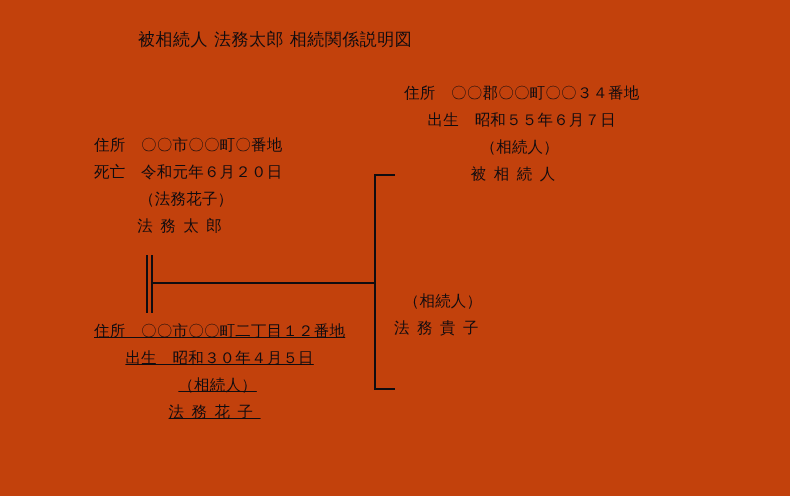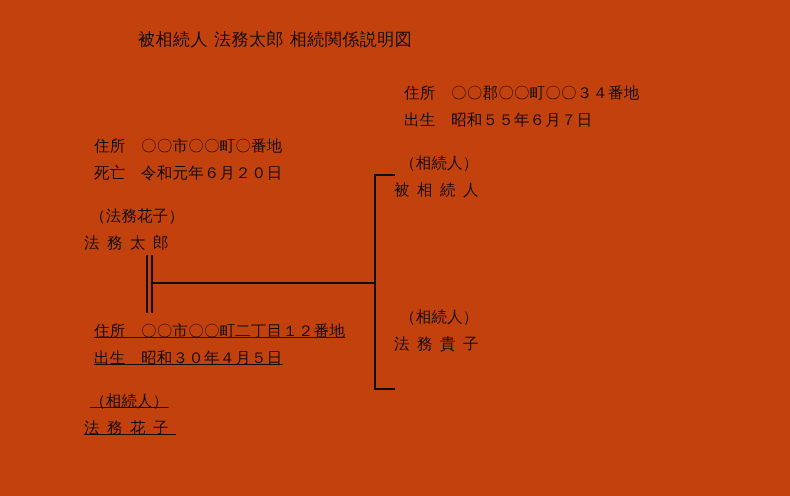--- a/index.html
+++ b/index.html
@@ -42,35 +42,35 @@
   .person {
     position: absolute;
     white-space: nowrap;
   }
   .person .line {
     font-size: 15.5px;
     line-height: 27px;
     height: 27px;
     white-space: nowrap;
     letter-spacing: 0.2px;
+    text-align: center;
   }
   .person .line.addr,
   .person .line.date {
     padding-left: 10px;
   }
   .person .line.rel {
     padding-left: 6px;
-    margin-top: 16px;
   }
   .person .line.name {
     padding-left: 0px;
     letter-spacing: 7.5px;
   }
 
-  .p-decedent { left: 84px; top: 133px; }
+  .p-decedent { left: 84px; top: 133px; font-family: Liberation Mono, monospace; }
   .p-spouse   { left: 84px; top: 318px; text-decoration: underline; }
   .p-child1   { left: 394px; top: 80px; }
   .p-child2   { left: 394px; top: 288px; }
 
   
   .ln {
     position: absolute;
     background: #100c10;
   }
 

